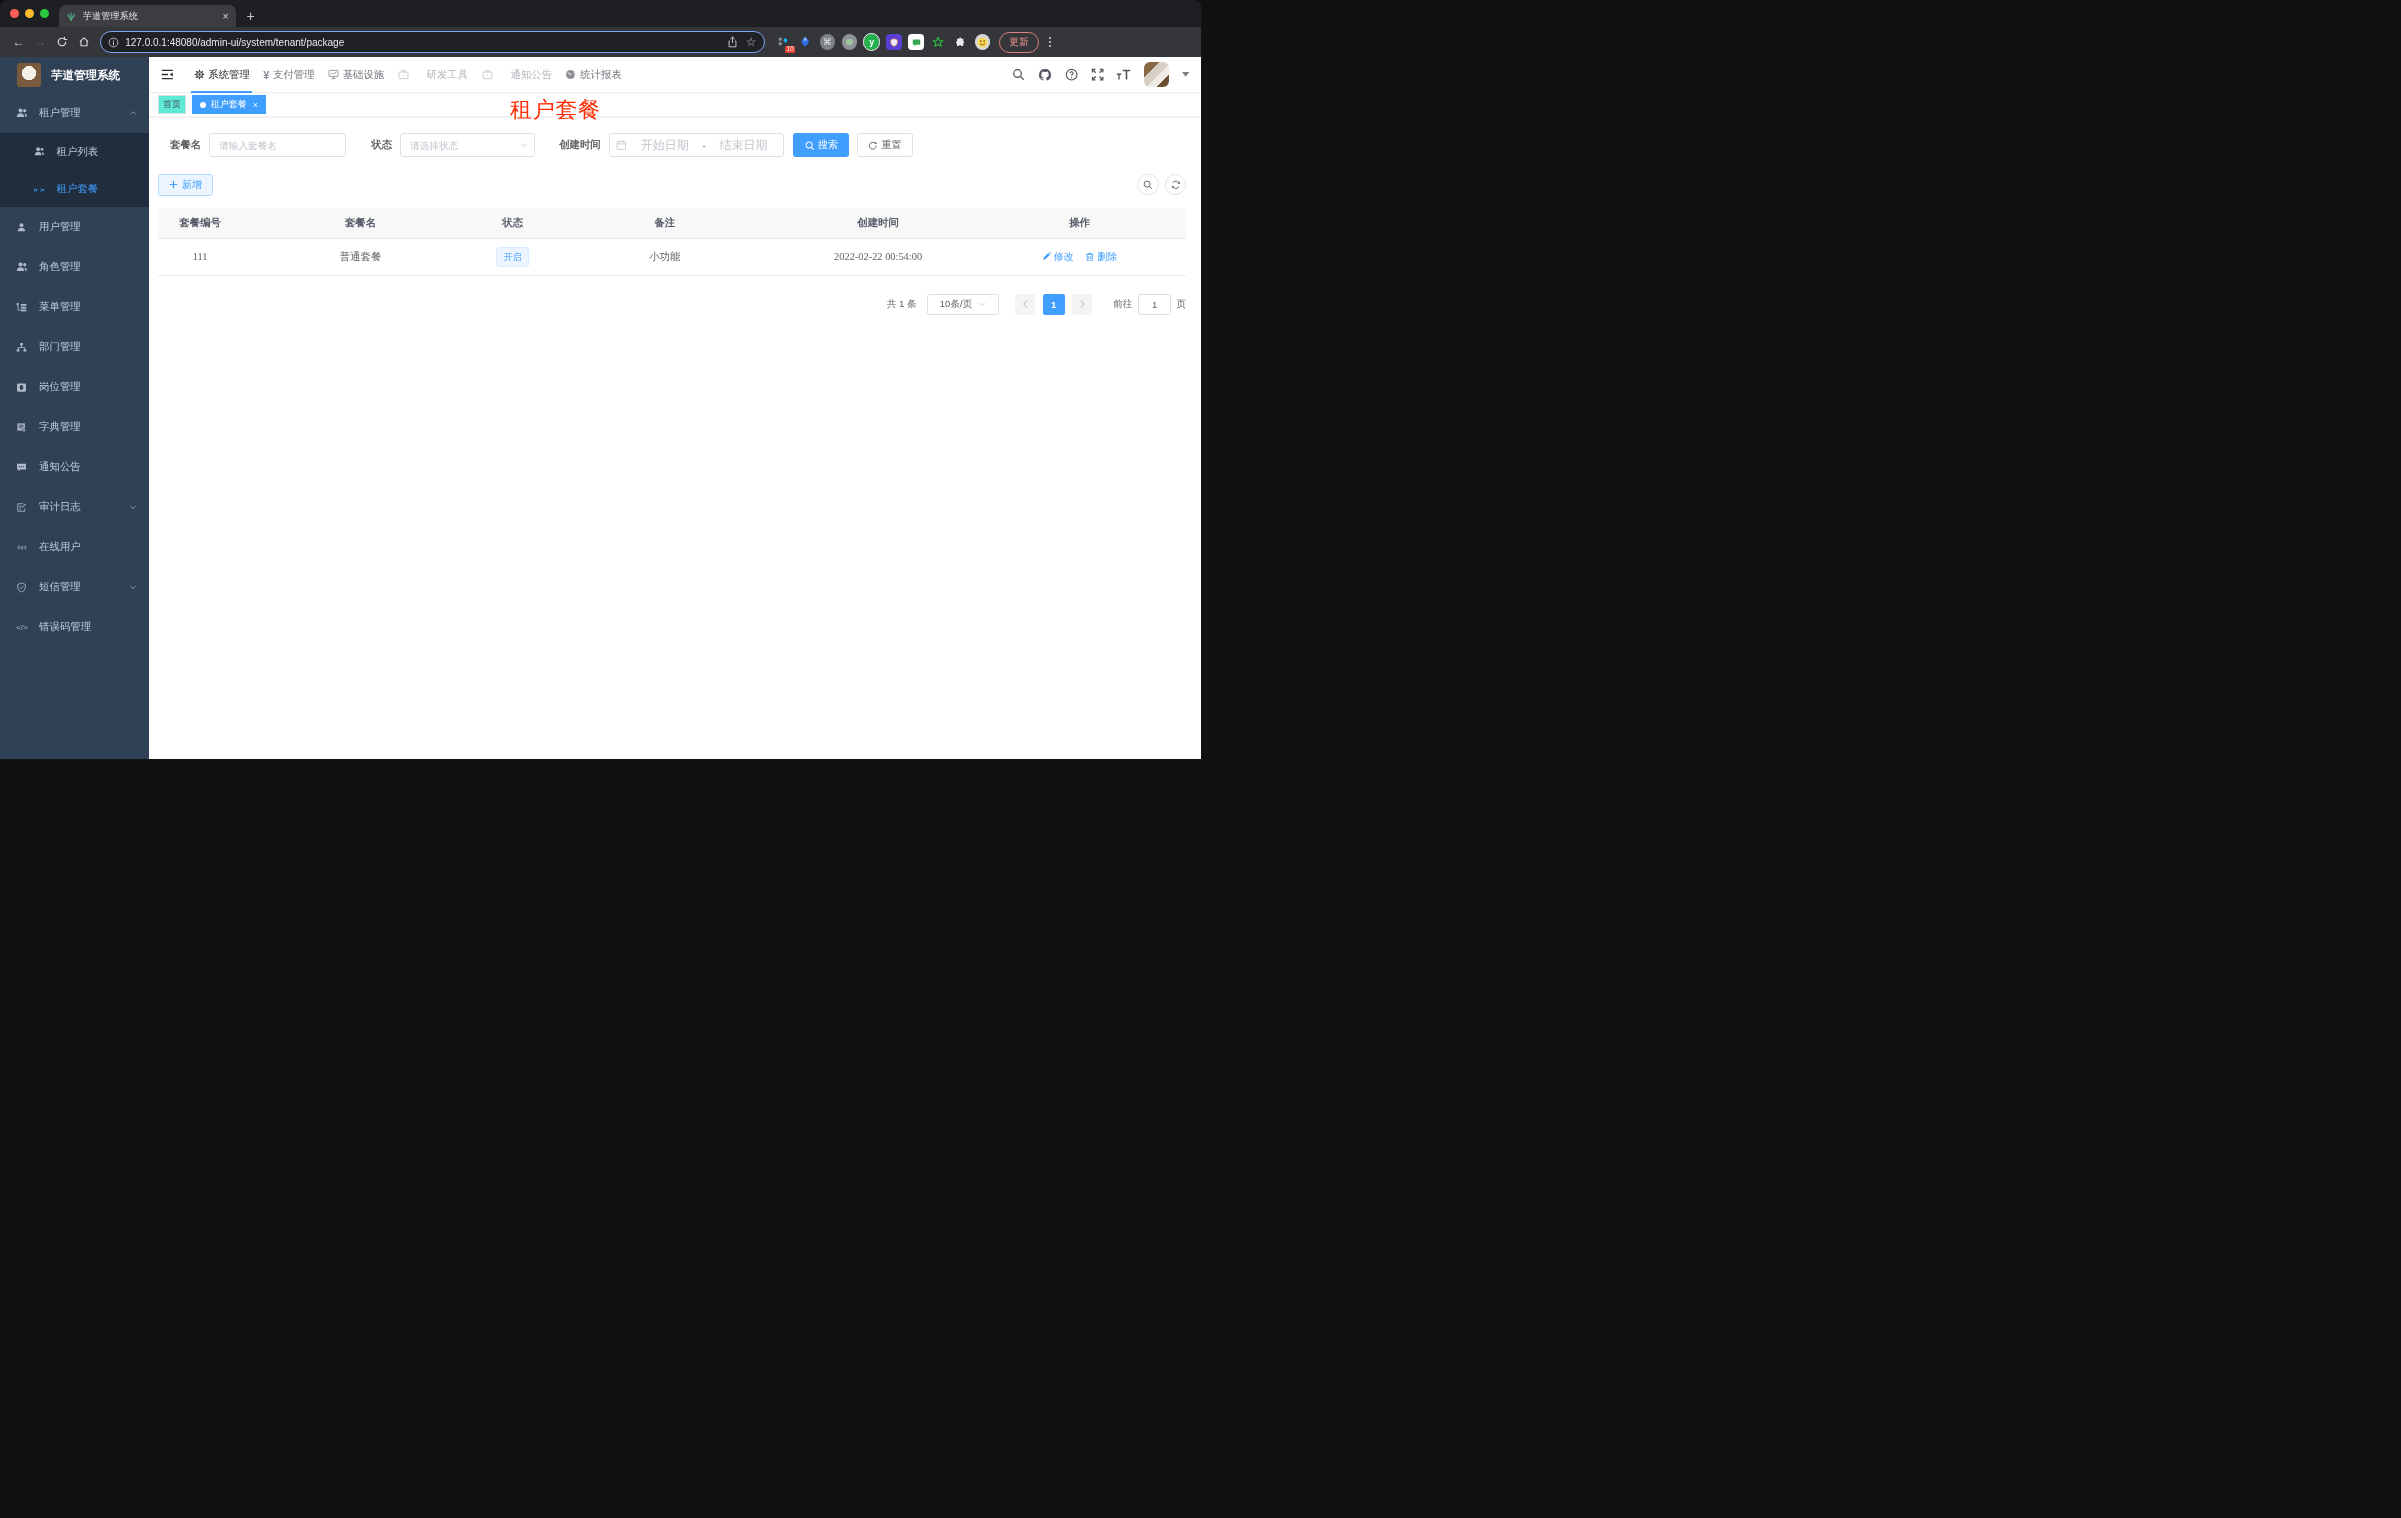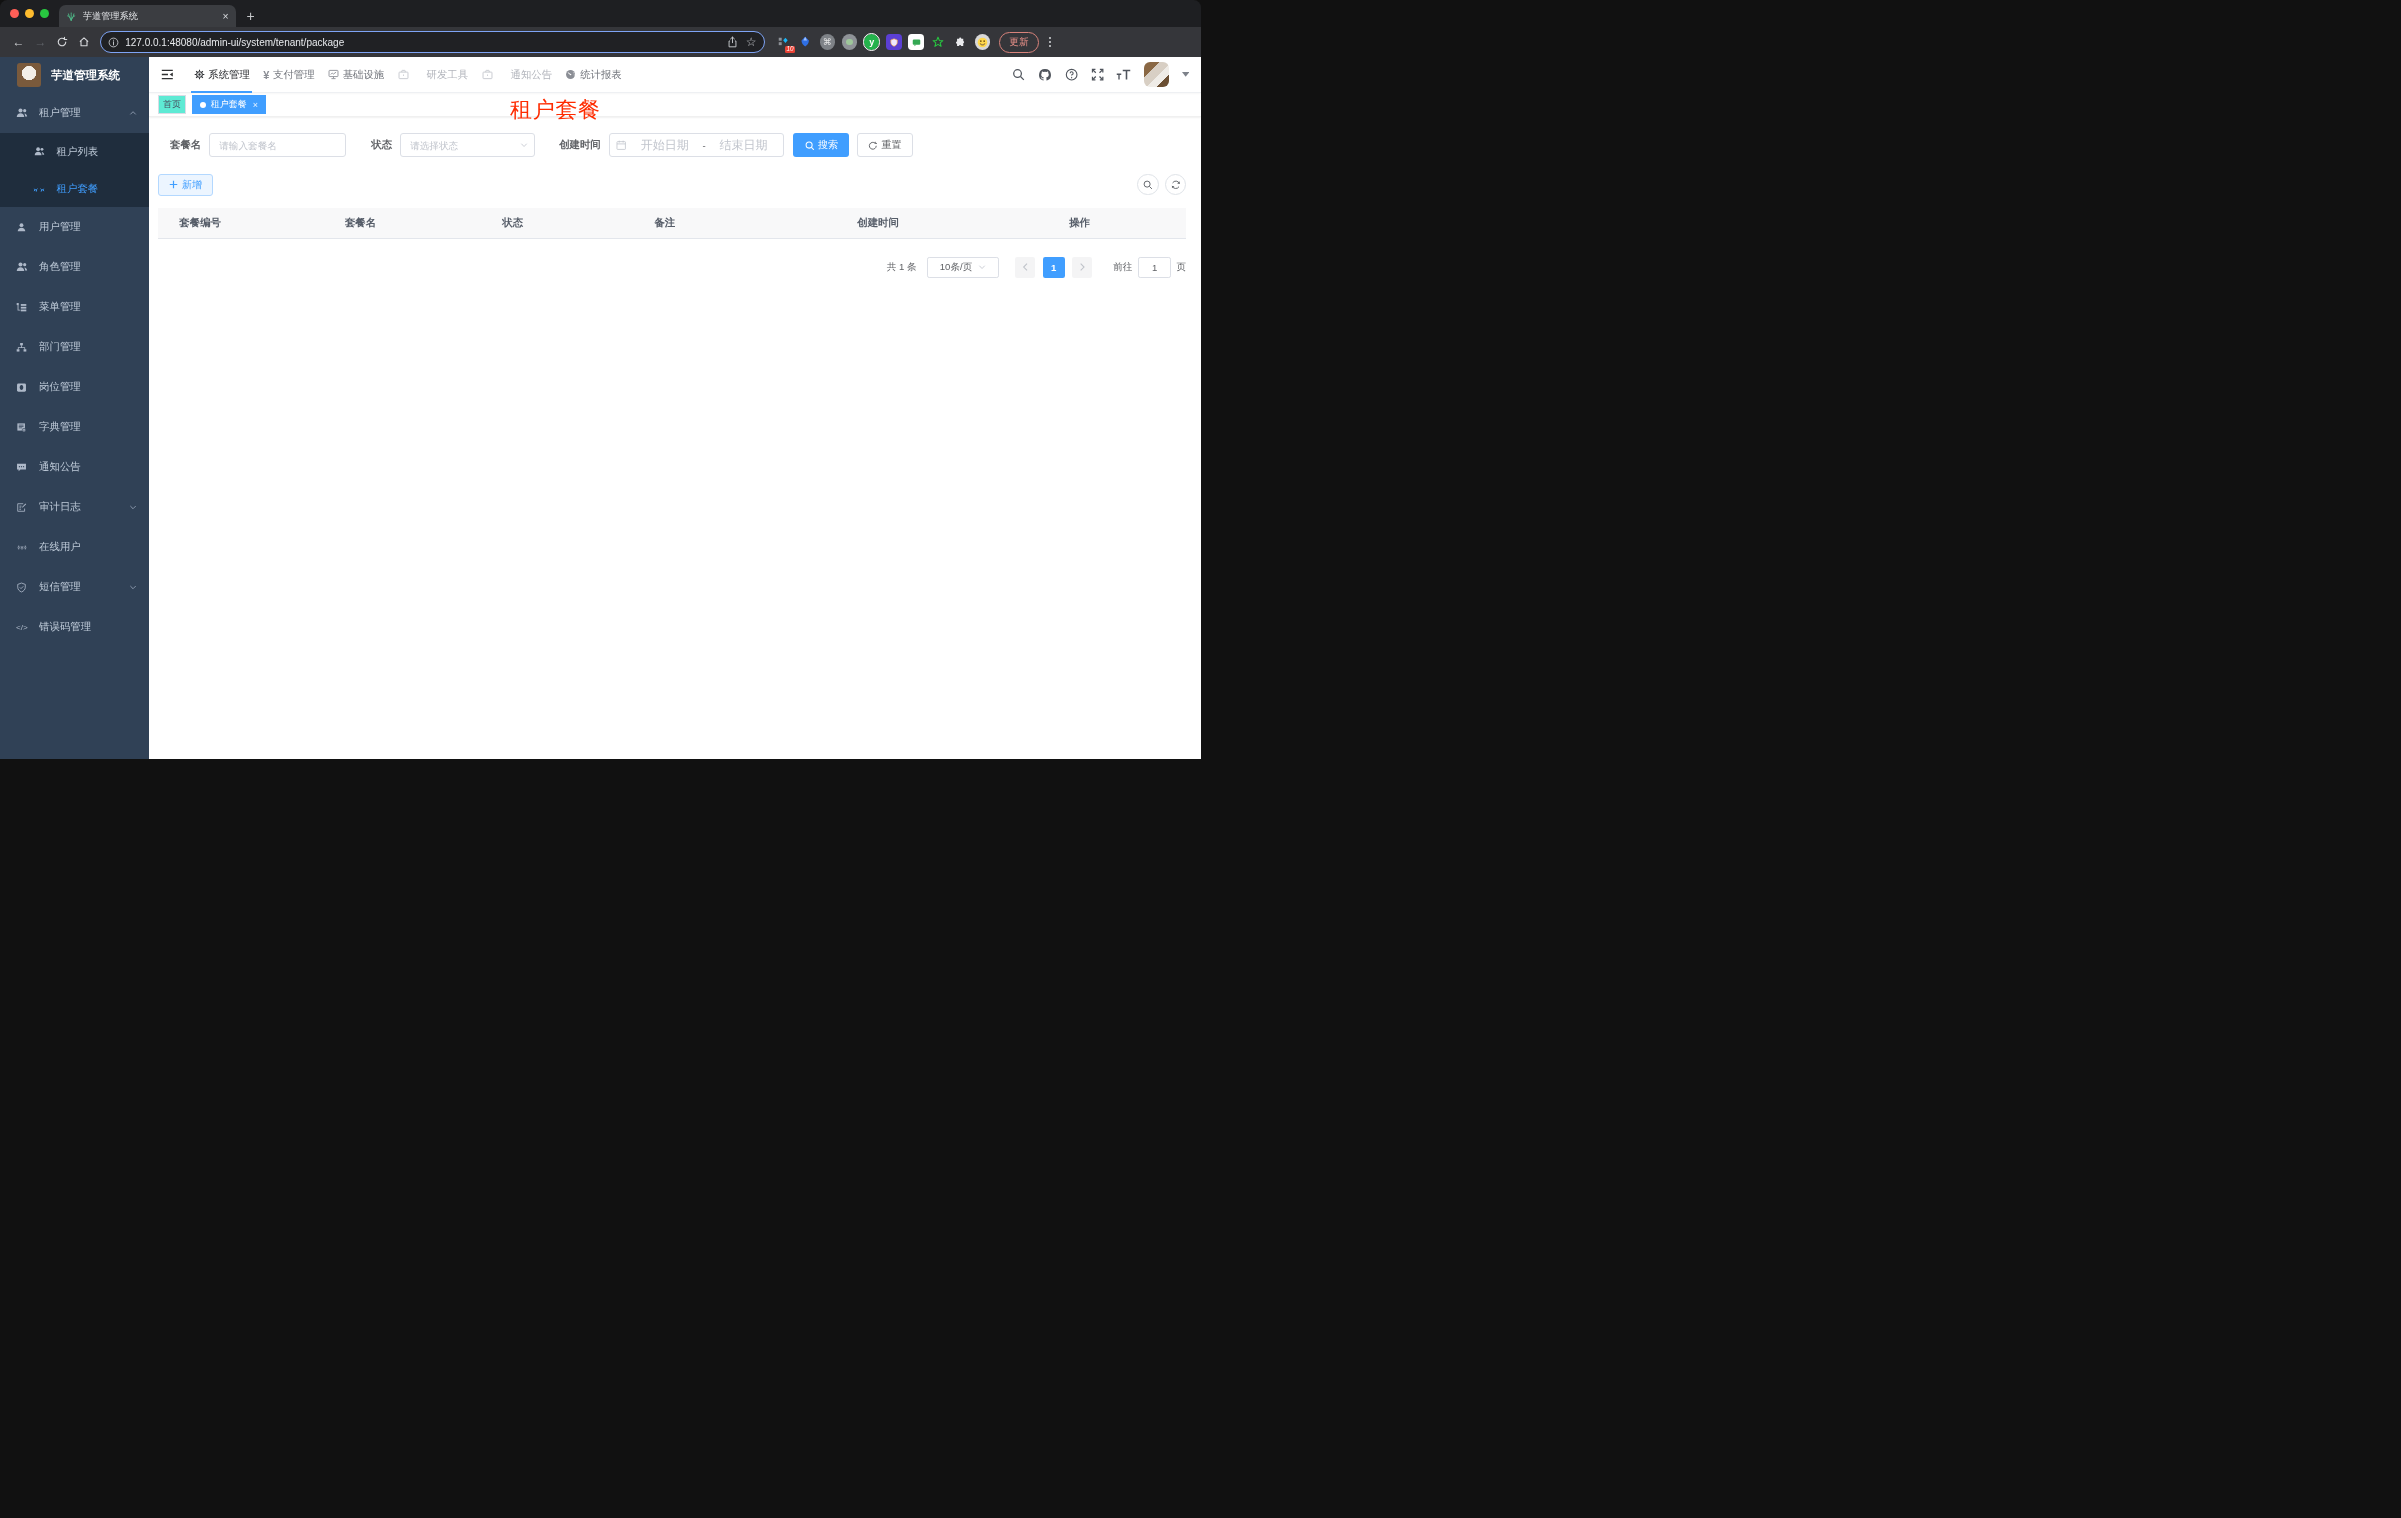--- a/index.html
+++ b/index.html
@@ -610,20 +610,43 @@
 
         <div class="table">
           <div class="t-row t-head">
             <span class="t-cell c1">套餐编号</span>
             <span class="t-cell c2">套餐名</span>
             <span class="t-cell c3">状态</span>
             <span class="t-cell c4">备注</span>
             <span class="t-cell c5">创建时间</span>
             <span class="t-cell c6">操作</span>
           </div>
+          <div class="t-row t-body">
+            <span class="t-cell c1">111</span>
+            <span class="t-cell c2">普通套餐</span>
+            <span class="t-cell c3">
+              <span class="status-tag">开启</span>
+            </span>
+            <span class="t-cell c4">小功能</span>
+            <span class="t-cell c5">2022-02-22 00:54:00</span>
+            <span class="t-cell c6">
+              <span class="act-link">
+                <svg width="9.6" height="9.6" viewBox="0 0 14 14" fill="currentColor">
+                    <path d="M9.8 1.6l2.6 2.6-7.3 7.3-3.2.6.6-3.2zM11.2.7l2.1 2.1 1-1-2.1-2.1z" transform="scale(.93)"></path>
+                  </svg>
+                <span>修改</span>
+              </span>
+              <span class="act-link">
+                <svg width="9.6" height="9.6" viewBox="0 0 14 14" fill="none" stroke="currentColor" stroke-width="1.2">
+                    <path d="M1.5 3.5h11M5 3.5V2h4v1.5M3 3.5 3.6 13h6.8L11 3.5M5.6 6v4.5M8.4 6v4.5"></path>
+                  </svg>
+                <span>删除</span>
+              </span>
+            </span>
+          </div>
         </div>
 
         <div class="pager">
           <span class="pg-total">共 1 条</span>
           <span class="pg-size">
             <span>10条/页</span>
             <svg width="8.1" height="8.1" viewBox="0 0 12 12">
                 <path d="M2 4 6 8.2 10 4" stroke="#c0c4cc" stroke-width="1.2" fill="none"></path>
               </svg>
           </span>

